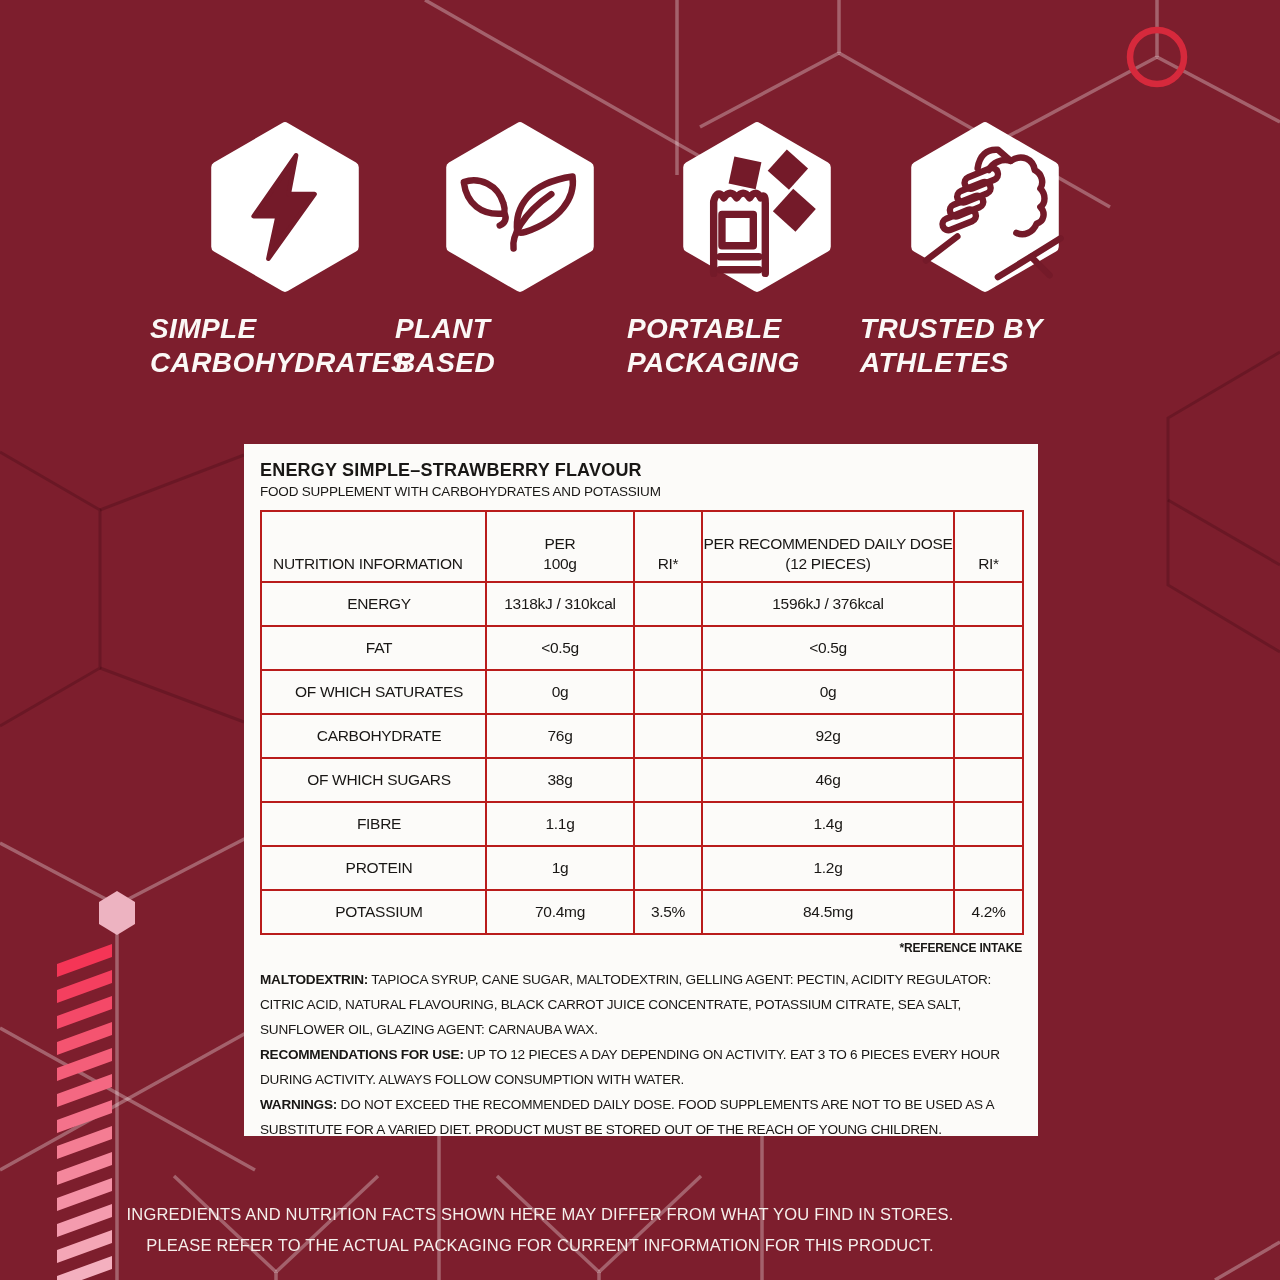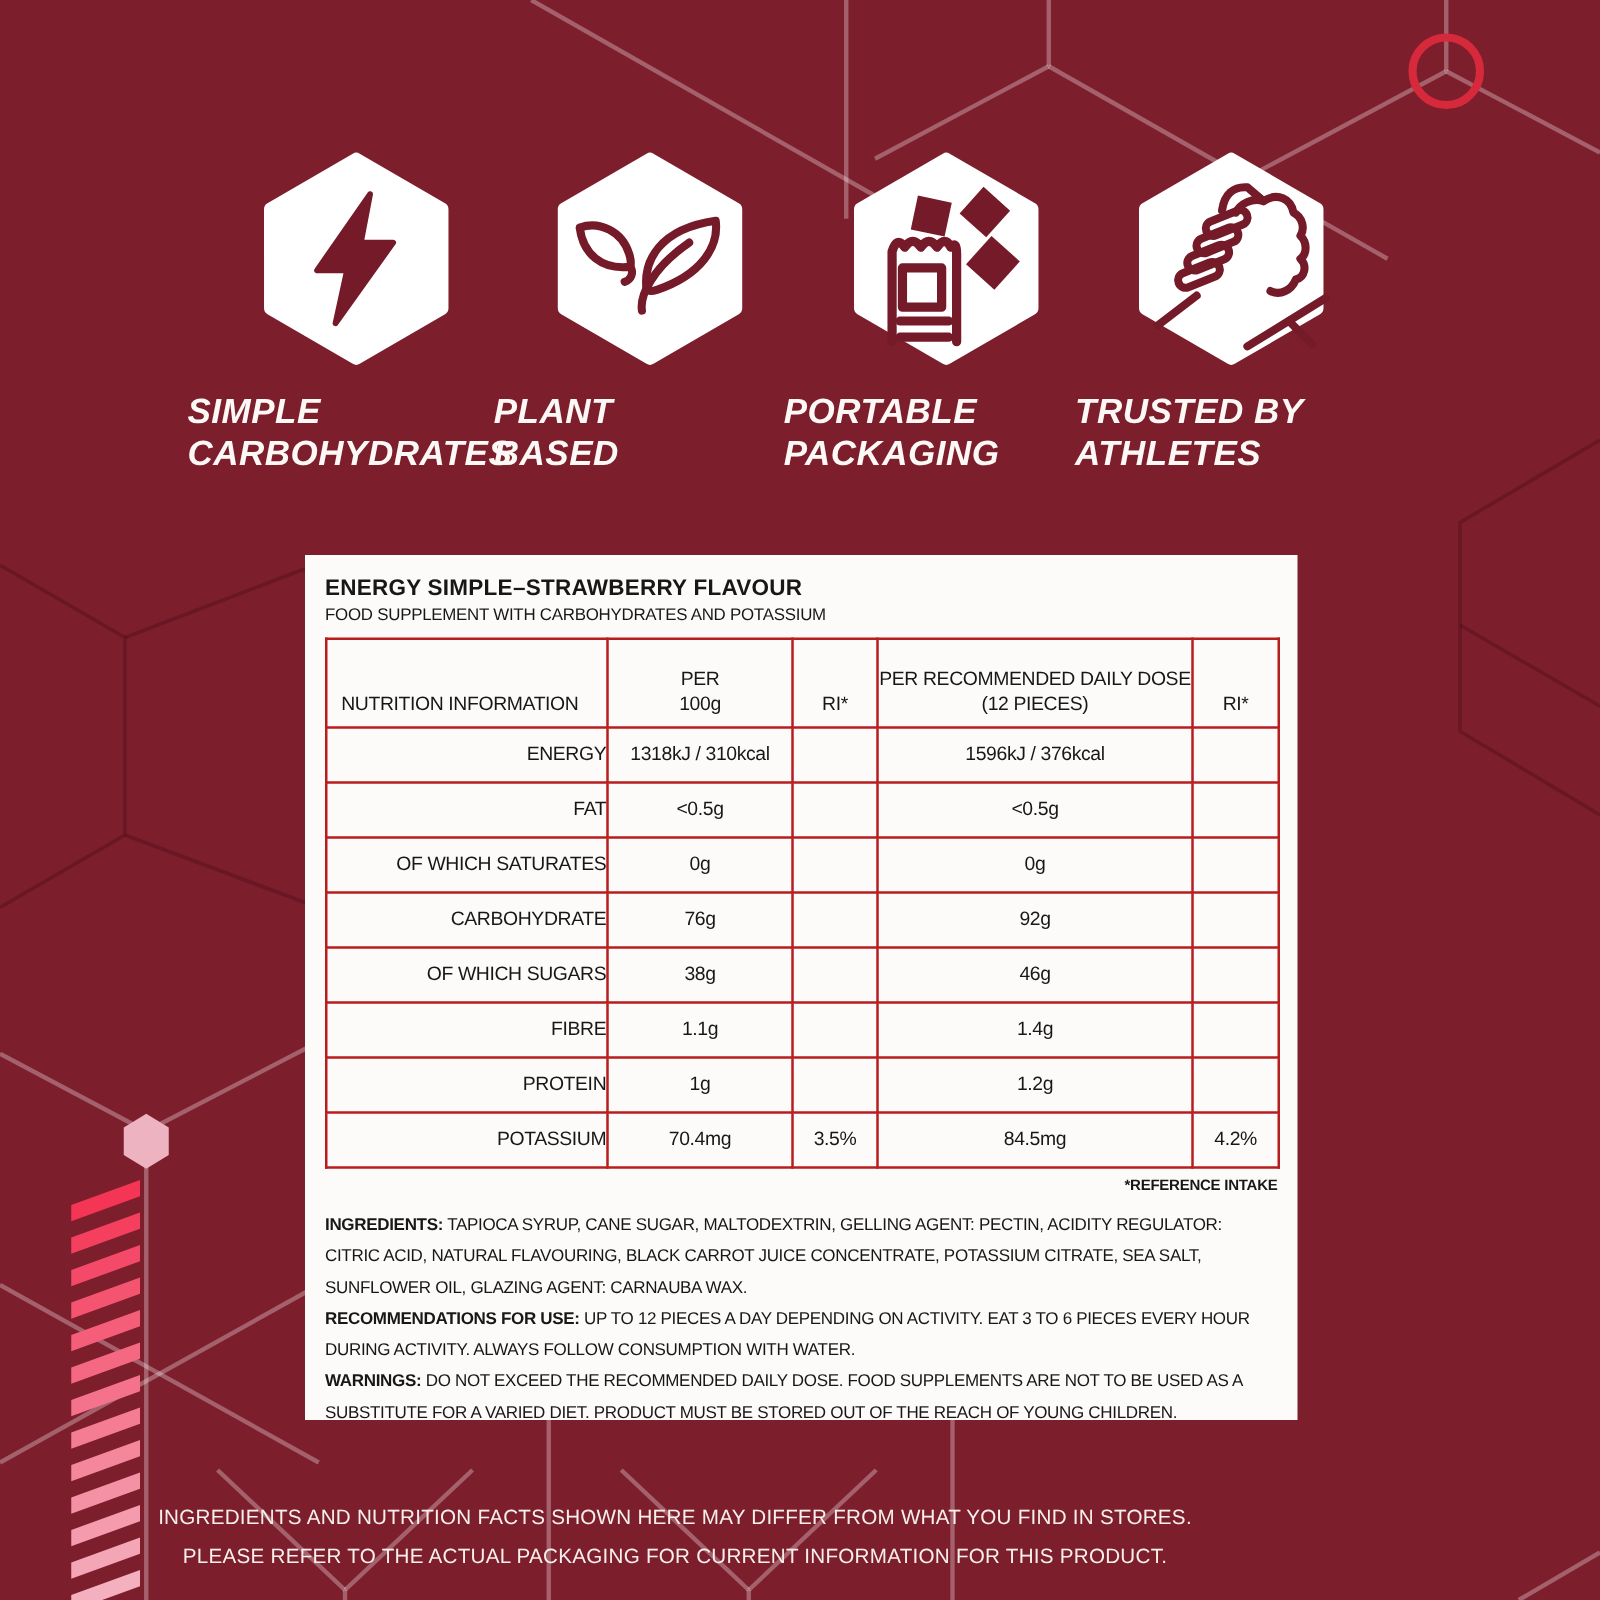--- a/index.html
+++ b/index.html
@@ -20,21 +20,21 @@
          background:#fcfbf9;box-sizing:border-box;padding:15px 16px 0 16px;color:#191715;}
   .panel-title{font-size:18px;font-weight:800;letter-spacing:.2px;line-height:22px;}
   .panel-subtitle{font-size:13.5px;font-weight:500;letter-spacing:-.2px;line-height:18px;margin-top:2px;}
   table.nutrition{border-collapse:collapse;table-layout:fixed;width:762px;margin-top:9px;}
   table.nutrition th,table.nutrition td{border:2px solid #b91c1c;font-weight:500;
          font-size:15.5px;letter-spacing:-.3px;padding:0;}
   table.nutrition th{height:62px;vertical-align:bottom;text-align:center;
          white-space:pre-line;line-height:20px;padding-bottom:7px;}
   table.nutrition th.col-label{text-align:left;padding-left:11px;}
   table.nutrition td{height:42px;text-align:center;vertical-align:middle;}
-  table.nutrition td.row-label{text-align:right;padding-left:11px;margin-left:46px;}
+  table.nutrition td.row-label{text-align:center;padding-left:11px;margin-left:46px;}
   table.nutrition td.row-label.indent{}
   .ref-note{text-align:right;font-size:12px;font-weight:700;letter-spacing:-.2px;margin-top:6px;}
   .paragraphs{margin-top:12px;font-size:13.6px;line-height:25px;letter-spacing:-.25px;}
   .paragraphs p{margin:0;}
   .paragraphs b{font-weight:800;}
 
   
   .footer{position:absolute;left:0;top:1199px;width:1080px;text-align:center;z-index:2;
           color:#f6efec;font-size:16.5px;font-weight:500;letter-spacing:.2px;line-height:31px;}
 </style>
@@ -242,21 +242,21 @@
           <td>3.5%</td>
           <td>84.5mg</td>
           <td>4.2%</td>
         </tr>
       </tbody>
     </table>
 
     <div class="ref-note">*REFERENCE INTAKE</div>
 
     <div class="paragraphs">
-      <p><b>INGREDIENTS:</b><span> TAPIOCA SYRUP, CANE SUGAR, MALTODEXTRIN, GELLING AGENT: PECTIN, ACIDITY REGULATOR: CITRIC ACID, NATURAL FLAVOURING, BLACK CARROT JUICE CONCENTRATE, POTASSIUM CITRATE, SEA SALT, SUNFLOWER OIL, GLAZING AGENT: CARNAUBA WAX.</span></p>
+      <p><b>MALTODEXTRIN:</b><span> TAPIOCA SYRUP, CANE SUGAR, MALTODEXTRIN, GELLING AGENT: PECTIN, ACIDITY REGULATOR: CITRIC ACID, NATURAL FLAVOURING, BLACK CARROT JUICE CONCENTRATE, POTASSIUM CITRATE, SEA SALT, SUNFLOWER OIL, GLAZING AGENT: CARNAUBA WAX.</span></p>
       <p><b>RECOMMENDATIONS FOR USE:</b><span> UP TO 12 PIECES A DAY DEPENDING ON ACTIVITY. EAT 3 TO 6 PIECES EVERY HOUR DURING ACTIVITY. ALWAYS FOLLOW CONSUMPTION WITH WATER.</span></p>
       <p><b>WARNINGS:</b><span> DO NOT EXCEED THE RECOMMENDED DAILY DOSE. FOOD SUPPLEMENTS ARE NOT TO BE USED AS A SUBSTITUTE FOR A VARIED DIET. PRODUCT MUST BE STORED OUT OF THE REACH OF YOUNG CHILDREN.</span></p>
     </div>
   </div>
 
   <div class="footer">
     <div>INGREDIENTS AND NUTRITION FACTS SHOWN HERE MAY DIFFER FROM WHAT YOU FIND IN STORES.</div>
     <div>PLEASE REFER TO THE ACTUAL PACKAGING FOR CURRENT INFORMATION FOR THIS PRODUCT.</div>
   </div>
 

